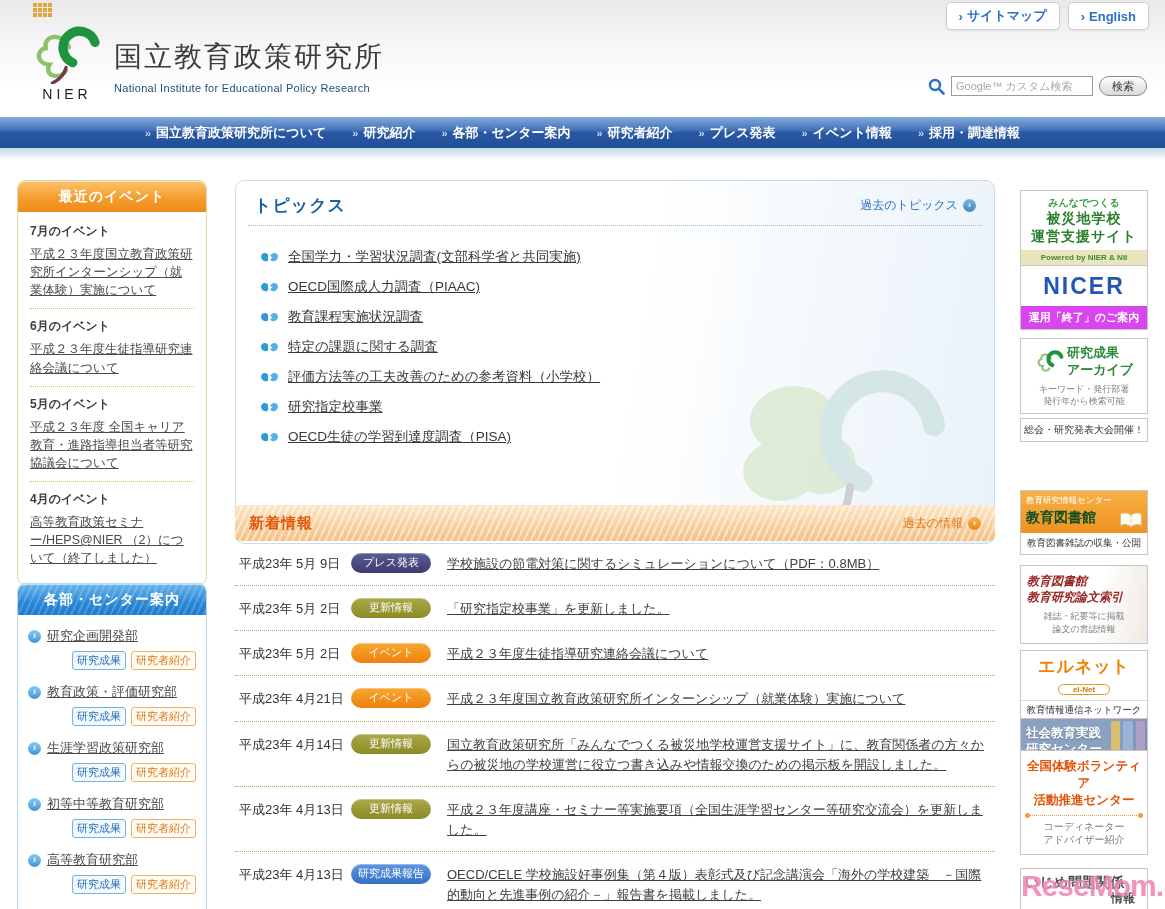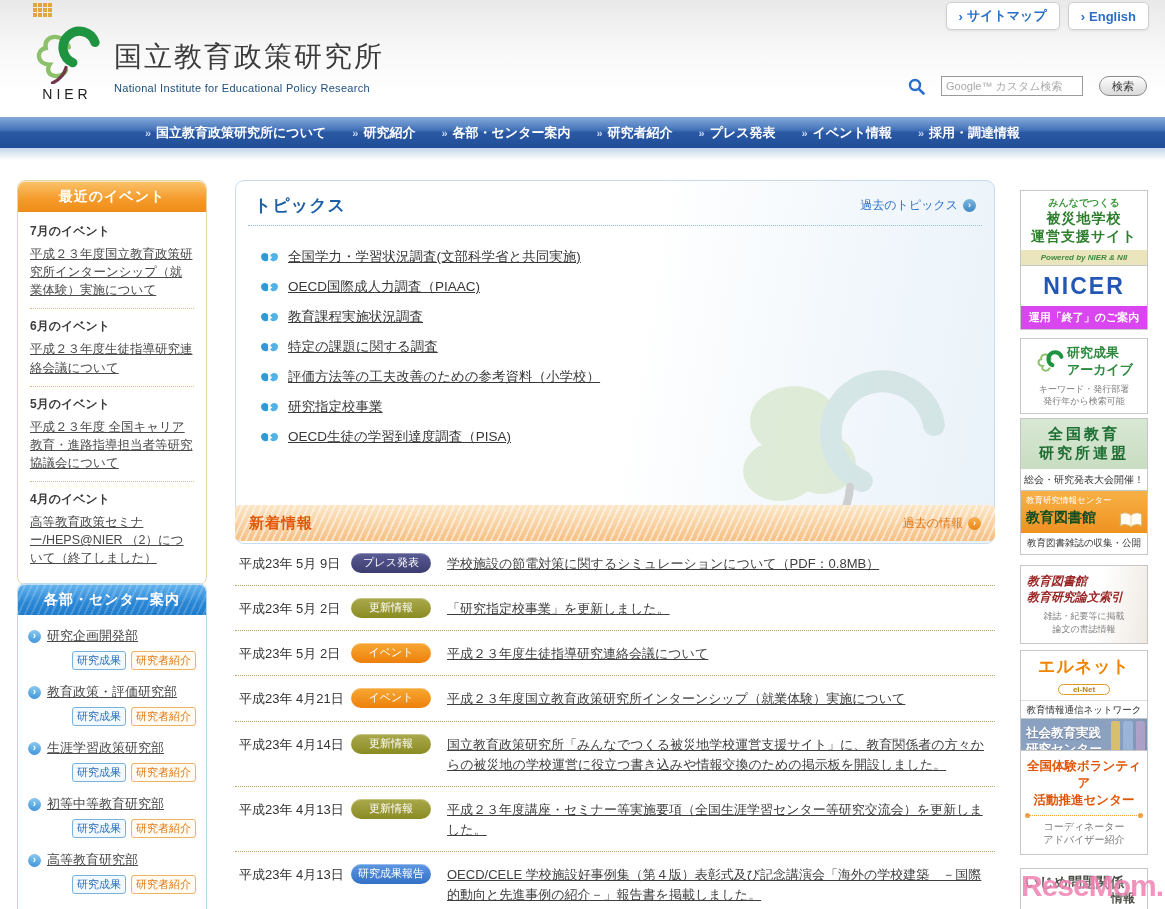--- a/index.html
+++ b/index.html
@@ -17,21 +17,21 @@
   .top-btn { background:#fff; border:1px solid #d0d0d0; border-radius:5px;
     box-shadow:0 1px 2px rgba(0,0,0,.08); padding:4px 12px; font-size:13px; font-weight:bold;
     color:#2a6fc9; display:flex; align-items:center; gap:4px; }
   .top-btn .chev { color:#2a6fc9; font-weight:bold; }
   .logo-wrap { position:absolute; left:28px; top:26px; display:flex; align-items:flex-start; }
   .logo-mark { width:78px; text-align:center; }
   .logo-nier { font-size:14px; letter-spacing:4px; color:#222; margin-top:-2px; }
   .logo-text { margin-left:8px; padding-top:12px; }
   .site-title { font-size:28px; color:#3c3c3c; letter-spacing:2px; }
   .site-subtitle { font-size:11px; color:#1d4f7e; margin-top:6px; letter-spacing:.3px; }
-  .search-area { position:absolute; right:18px; top:76px; display:flex; align-items:center; gap:16px; }
+  .search-area { position:absolute; right:18px; top:76px; display:flex; align-items:center; gap:6px; }
   .search-input { width:142px; height:20px; border:1px solid #9a9a9a; font-size:11px; padding:0 4px; color:#333; }
   .search-input::placeholder { color:#a8a8a8; }
   .search-btn { height:20px; padding:0 12px; font-size:11px; color:#333;
     background:linear-gradient(#fdfdfd,#d9d9d9); border:1px solid #8a8a8a; border-radius:10px; }
 
   
   .nav { position:absolute; top:117px; left:0; width:1165px; height:31px;
     background:linear-gradient(#86abdc 0%,#4272b8 42%,#2b58a4 50%,#204e96 100%);
     display:flex; justify-content:center; align-items:center; }
   .nav-item { color:#fff; font-size:13px; font-weight:bold; padding:0 13px;
@@ -109,21 +109,21 @@
   .news-text { flex:1; font-size:13px; color:#3f3f3f; text-decoration:underline; line-height:1.55; padding-top:1px; }
 
   
   .rcol { position:absolute; left:1020px; top:0; width:130px; height:909px; }
   .banner { position:absolute; left:0; width:128px; background:#fff; border:1px solid #c6c6c6;
     text-align:center; overflow:hidden; }
 
   .b1 { top:190px; } 
   .b1 .t1 { font-size:10px; font-weight:bold; color:#3f9a3f; padding-top:5px; }
   .b1 .t2 { font-size:14px; font-weight:bold; color:#2c7e2c; line-height:1.25; letter-spacing:1px; }
-  .b1 .pw { background:#ebe5bd; color:#3f8a3f; font-size:8px; font-weight:bold; padding:3px 0; margin-top:5px;font-style:italic; }
+  .b1 .pw { background:#ebe5bd; color:#3f8a3f; font-size:8px; font-weight:bold; padding:3px 0; margin-top:5px; }
 
   .b2 { top:265px; }
   .b2 .t1 { font-size:23px; font-weight:bold; color:#2456b4; letter-spacing:2px; padding:7px 0 6px; }
   .b2 .bar { background:#d946ef; color:#fff; font-size:11px; font-weight:bold; padding:4px 0; }
 
   .b3 { top:338px; padding:6px 2px; }
   .b3 .row { display:flex; align-items:center; justify-content:center; gap:2px; }
   .b3 .t { font-size:13px; font-weight:bold; color:#2c8a3c; line-height:1.3; text-align:left; }
   .b3 .sub { font-size:9px; color:#808080; line-height:1.35; margin-top:4px; }
 
@@ -477,24 +477,20 @@
           <div>アーカイブ</div>
         </div>
       </div>
       <div class="sub">
         <div>キーワード・発行部署</div>
         <div>発行年から検索可能</div>
       </div>
     </div>
 
     <div class="banner b4">
-      <div class="map">
-        <div class="t">全国教育</div>
-        <div class="t">研究所連盟</div>
-      </div>
       <div class="sub">総会・研究発表大会開催！</div>
     </div>
 
     <div class="banner b5">
       <div class="orange">
         <div class="tag">教育研究情報センター</div>
         <div class="t">教育図書館</div>
         <svg class="book" width="26" height="17" viewBox="0 0 24 16">
           <path d="M2 2 C6 0 10 1 12 3 C14 1 18 0 22 2 L22 13 C18 11 14 12 12 14 C10 12 6 11 2 13 Z" fill="#fffdf4" stroke="#d8b870" stroke-width="1"></path>
           <line x1="12" y1="3" x2="12" y2="14" stroke="#e8d8a8"></line>

